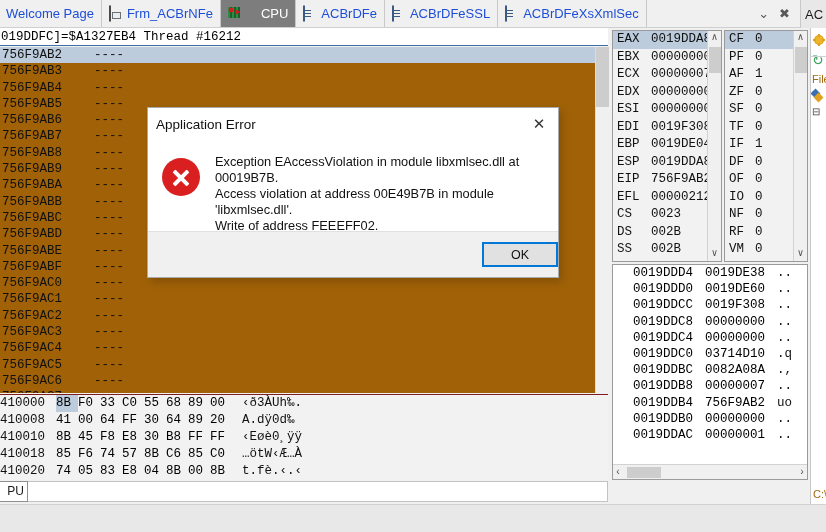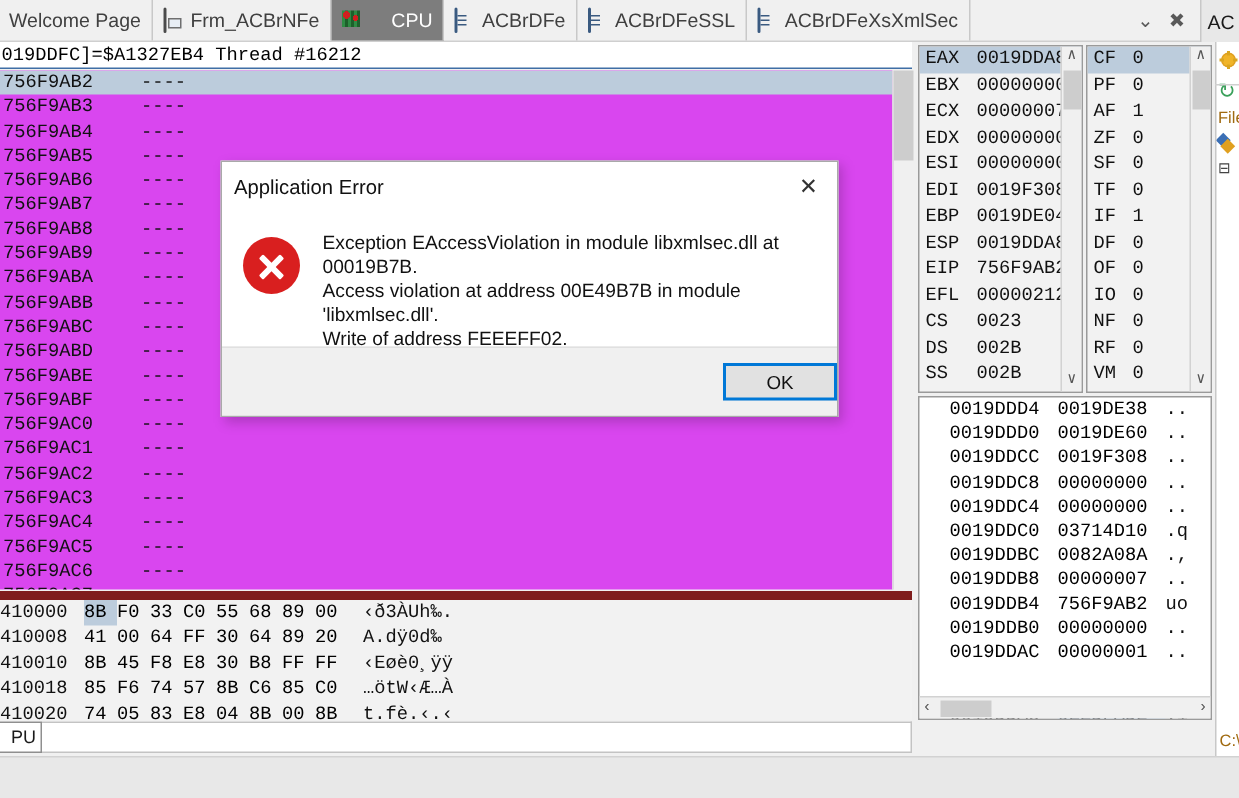--- a/index.html
+++ b/index.html
@@ -16,21 +16,21 @@
   
   #tabbar {
     position: absolute; left: 0; top: 0; width: 800px; height: 28px;
     background: #f0f0f0;
     display: flex; align-items: stretch;
     border-bottom: 1px solid #cfcfcf;
   }
   .tab {
     display: flex; align-items: center; gap: 4px;
     padding: 0 7px 0 6px;
-    font-size: 13px; color: #404040;
+    font-size: 13px; color: #1d4ed8;
     border-right: 1px solid #c8c8c8;
     white-space: nowrap;
     background: transparent;
   }
   .tab.active {
     background: #7d7d7d; color: #ffffff; gap: 19px;
   }
   .tab .tlabel { letter-spacing: 0px; }
   .tabicon { width: 15px; height: 15px; position: relative; flex: 0 0 15px; }
 
@@ -93,42 +93,42 @@
     background:#ffffff;
     font-family: "Liberation Mono", monospace; font-size: 12.5px;
     color:#000; white-space:nowrap; overflow:hidden;
     padding-left:1px; line-height:18px;
     border-bottom:1px solid #3f6ea5;
   }
 
   
   #disasm {
     position:absolute; left:0; top:47px; width:595px; height:346px;
-    background:#d946ef; overflow:hidden;
+    background:#a16207; overflow:hidden;
     font-family:"Liberation Mono", monospace; font-size:12.5px;
   }
   .drow { height:16.3px; line-height:16.3px; white-space:nowrap; padding-left:2px; }
   .drow.sel { background:#bcccdc; }
   .daddr { display:inline-block; width:92px; color:#111; }
   .dbytes { color:#111; }
 
   #disasmScrollTrack {
     position:absolute; left:595px; top:47px; width:13px; height:346px;
     background:#f0f0f0; border-left:1px solid #dcdcdc;
   }
   #disasmScrollThumb {
     position:absolute; left:0; top:0; width:13px; height:60px; background:#cdcdcd;
   }
 
   
   #hexpanel {
     position:absolute; left:0; top:394px; width:608px; height:86px;
     background:#f2f2f2; overflow:hidden;
     font-family:"Liberation Mono", monospace; font-size:12.5px;
-    border-top:6px solid #7f1d1d;
+    border-top:1px solid #7f1d1d;
   }
   .hrow { height:17px; line-height:17px; white-space:nowrap; }
   .haddr { display:inline-block; width:56px; color:#111; }
   .hb { display:inline-block; width:22px; text-align:left; }
   .hb.first { background:#bcccdc; }
   .hascii { margin-left:10px; color:#111; }
 
   
   #bottomTabs {
     position:absolute; left:0; top:481px; width:608px; height:22px;

